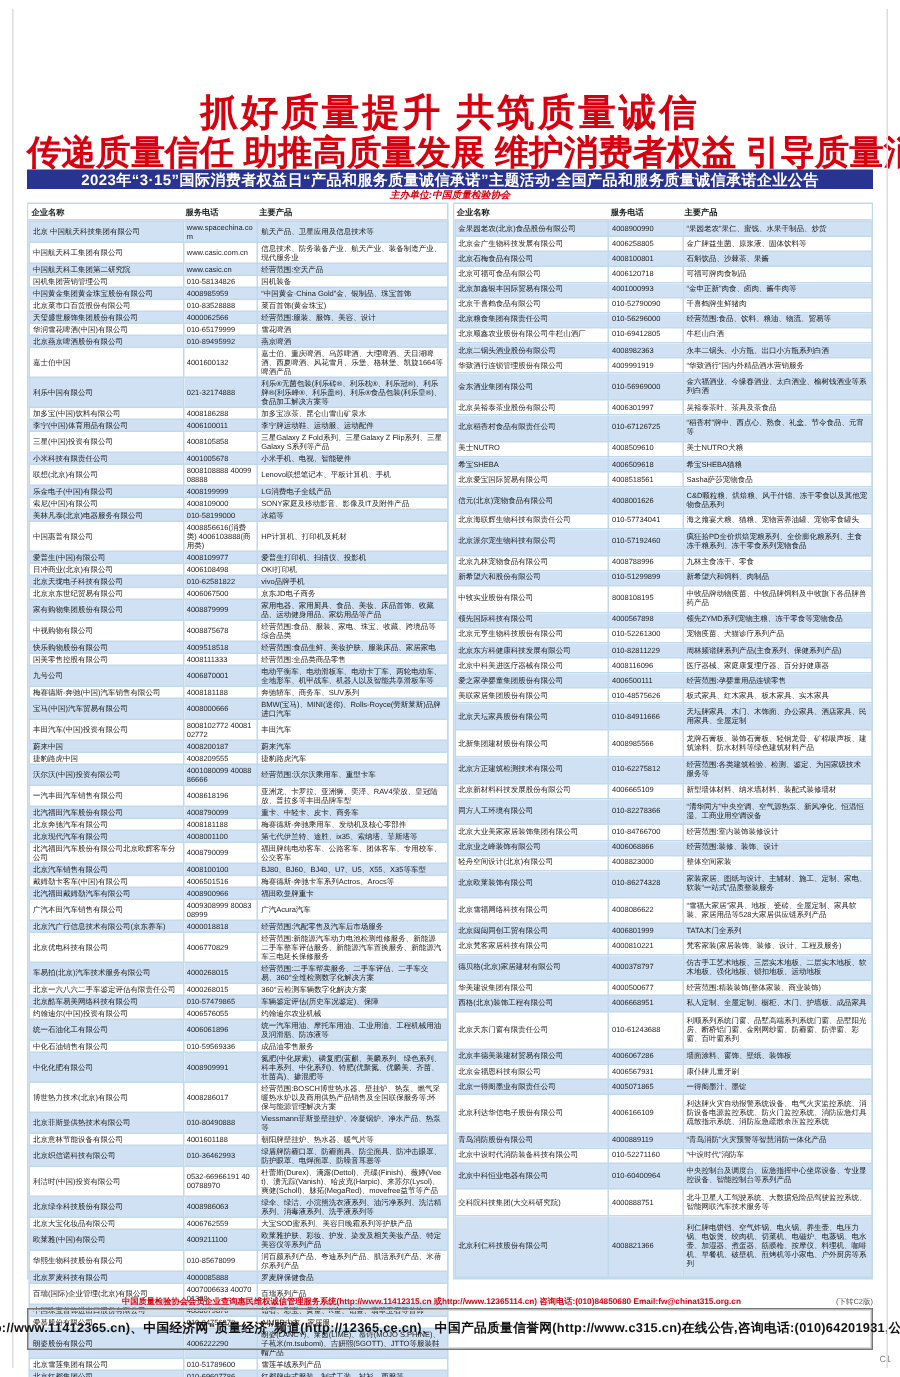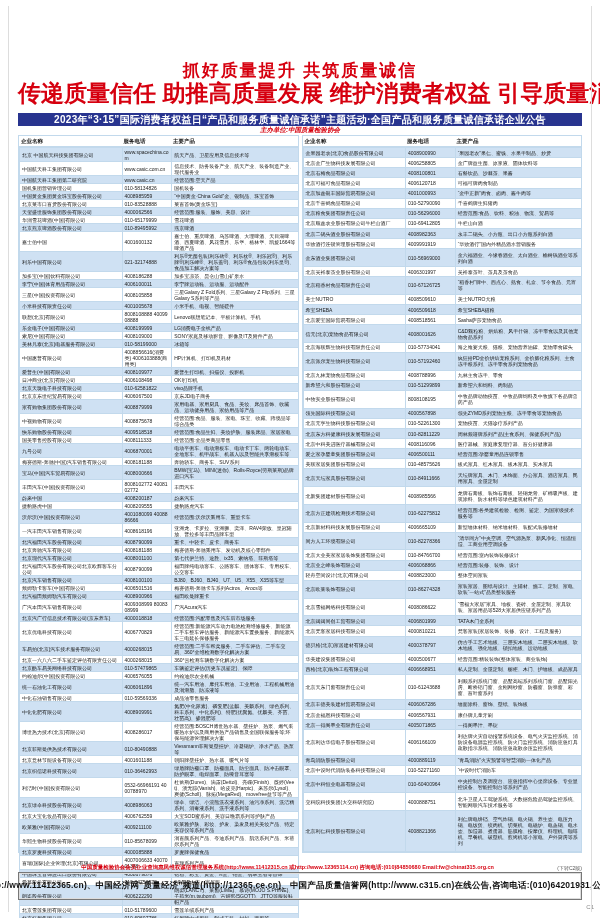--- a/index.html
+++ b/index.html
@@ -21,21 +21,21 @@
   .sec-title{position:absolute;left:2px;top:4px;font-size:13px;font-weight:bold;letter-spacing:1px;}
   .sec-rule{position:absolute;left:0;top:26px;width:282px;border-top:2.5px solid #222;}
   .sec-rule2{position:absolute;left:282px;right:0;top:27px;border-top:1px solid #aaa;}
   .masthead{position:absolute;left:258px;top:1px;background:#fff;padding:3px 10px 4px 8px;
             box-shadow:2px 2px 3px rgba(0,0,0,.35);}
   .masthead span{color:var(--red);font-weight:900;font-size:14px;letter-spacing:1px;font-style:italic;}
   .hdr-info{position:absolute;right:0;top:7px;text-align:right;font-size:4.5px;color:#333;line-height:1.5;}
 
   
   .headline{position:absolute;left:18px;right:18px;top:62px;text-align:center;color:var(--red);font-weight:900;}
-  .headline .l1{font-size:17px;letter-spacing:2px;line-height:1.05;}
+  .headline .l1{font-size:25px;letter-spacing:2px;line-height:1.05;}
   .headline .l2{font-size:23px;letter-spacing:0;line-height:1.15;white-space:nowrap;}
 
   
   .banner{position:absolute;left:18px;right:18px;top:113px;height:13px;background:var(--banner-blue);
           color:#fff;font-weight:bold;font-size:10px;display:flex;align-items:center;justify-content:center;
           letter-spacing:.3px;white-space:nowrap;}
   .organizer{position:absolute;left:18px;right:18px;top:126px;height:8px;text-align:center;
              color:var(--red);font-weight:bold;font-style:italic;font-size:6.5px;}
 
   

